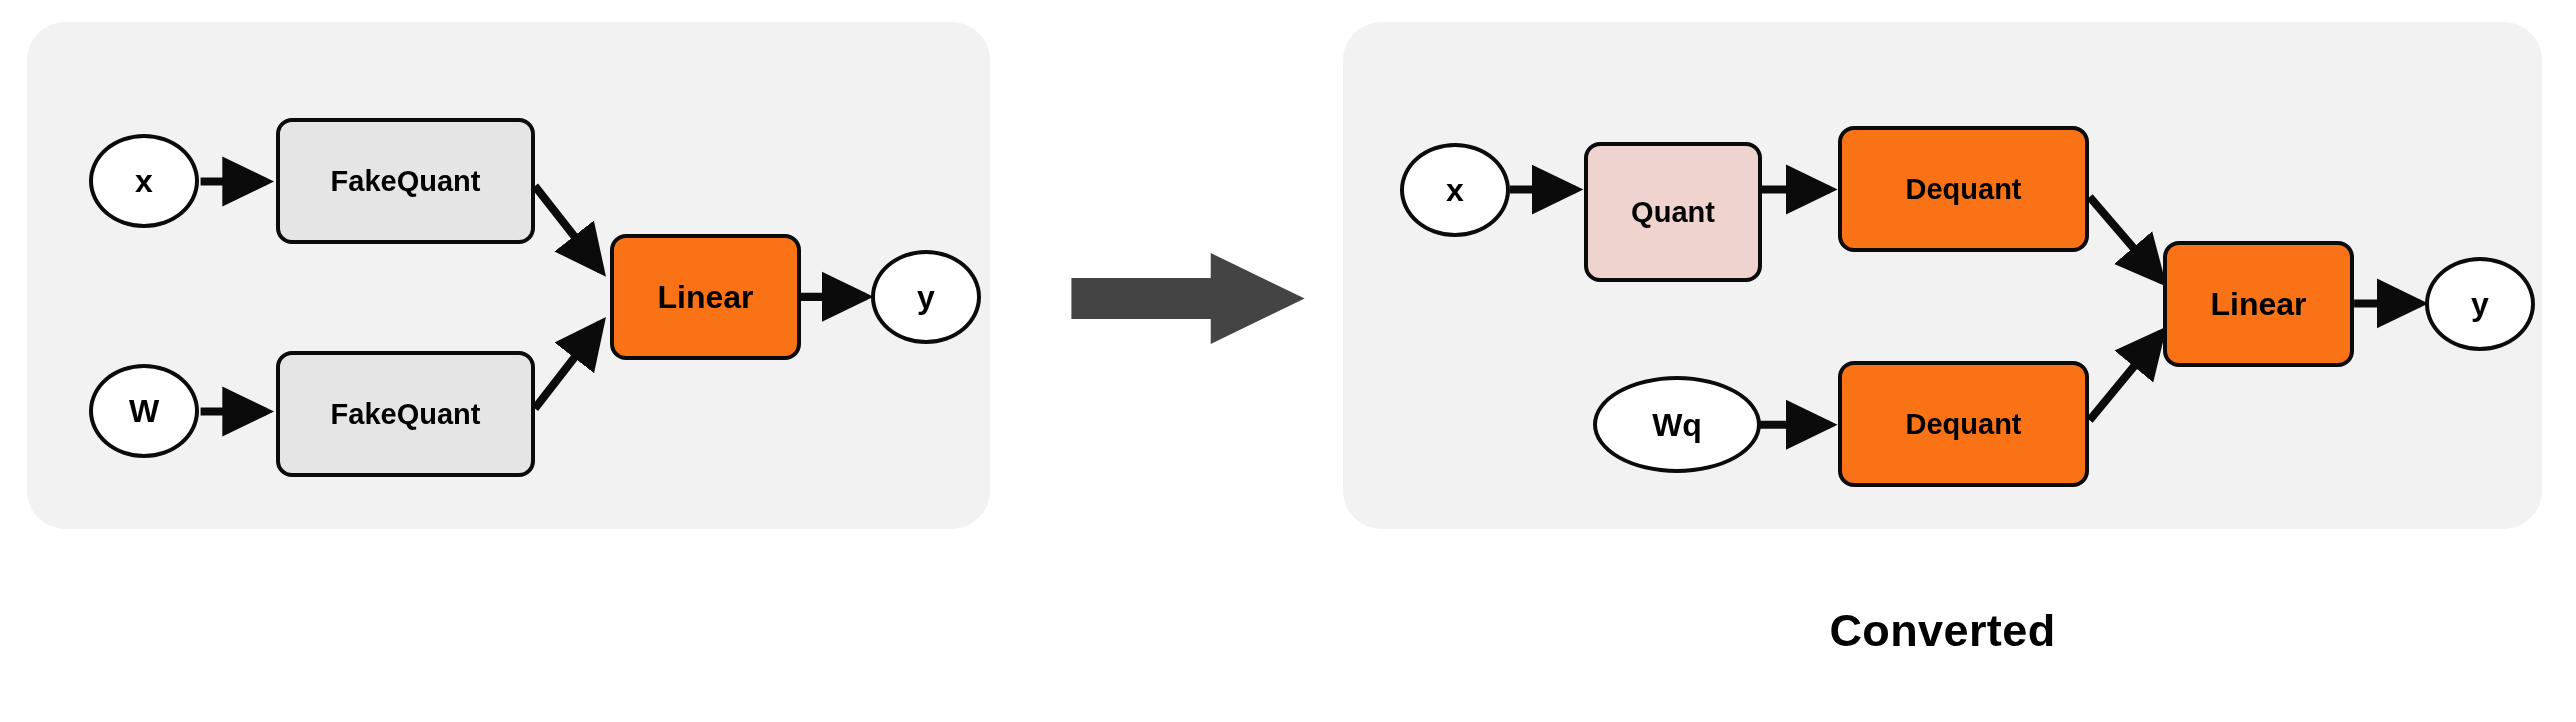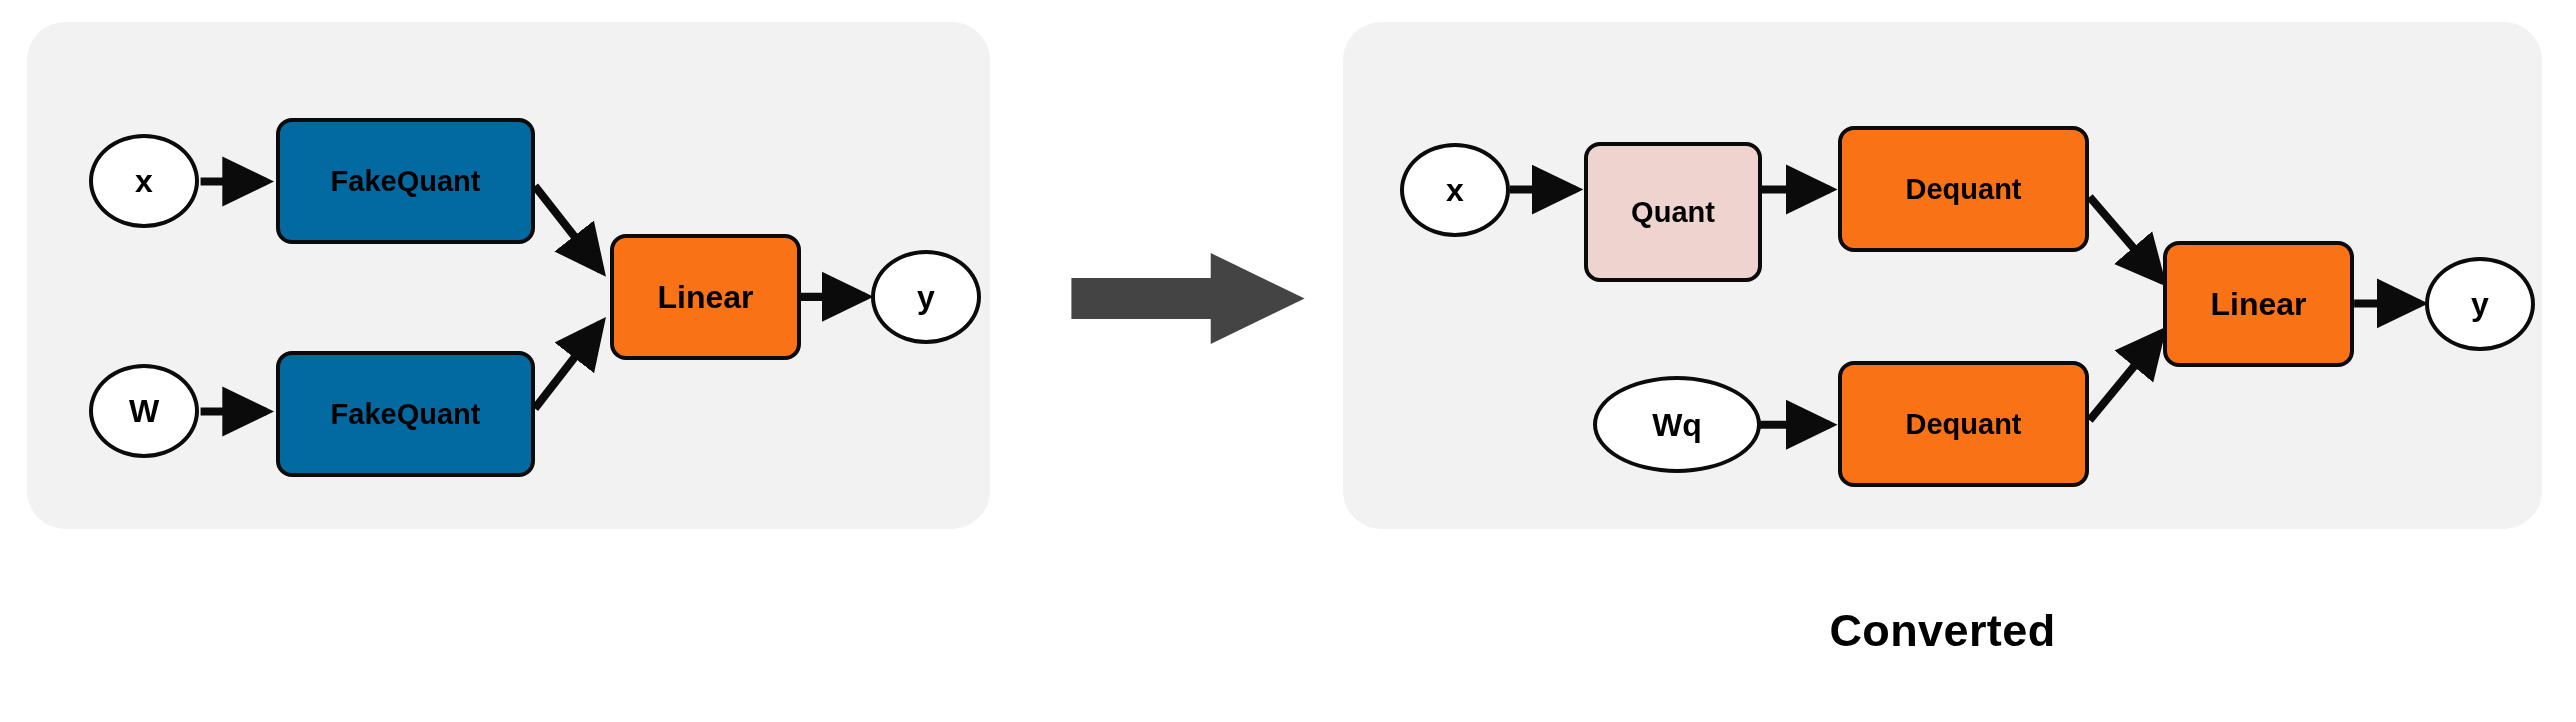--- a/index.html
+++ b/index.html
@@ -68,21 +68,21 @@
     font-size: 29px;
   }
   .box-linear {
     border-radius: 16px;
     background: #f97316;
     font-size: 32px;
   }
 
   
   .fill-white    { background: #ffffff; }
-  .fill-fakequant{ background: #0369a1; }
+  .fill-fakequant{ background: #e5e5e5; }
   .fill-quant    { background: #eed3ce; }
   .fill-dequant  { background: #f97316; }
 
   
   #edges {
     position: absolute;
     left: 0; top: 0;
     width: 2576px;
     height: 723px;
     pointer-events: none;

